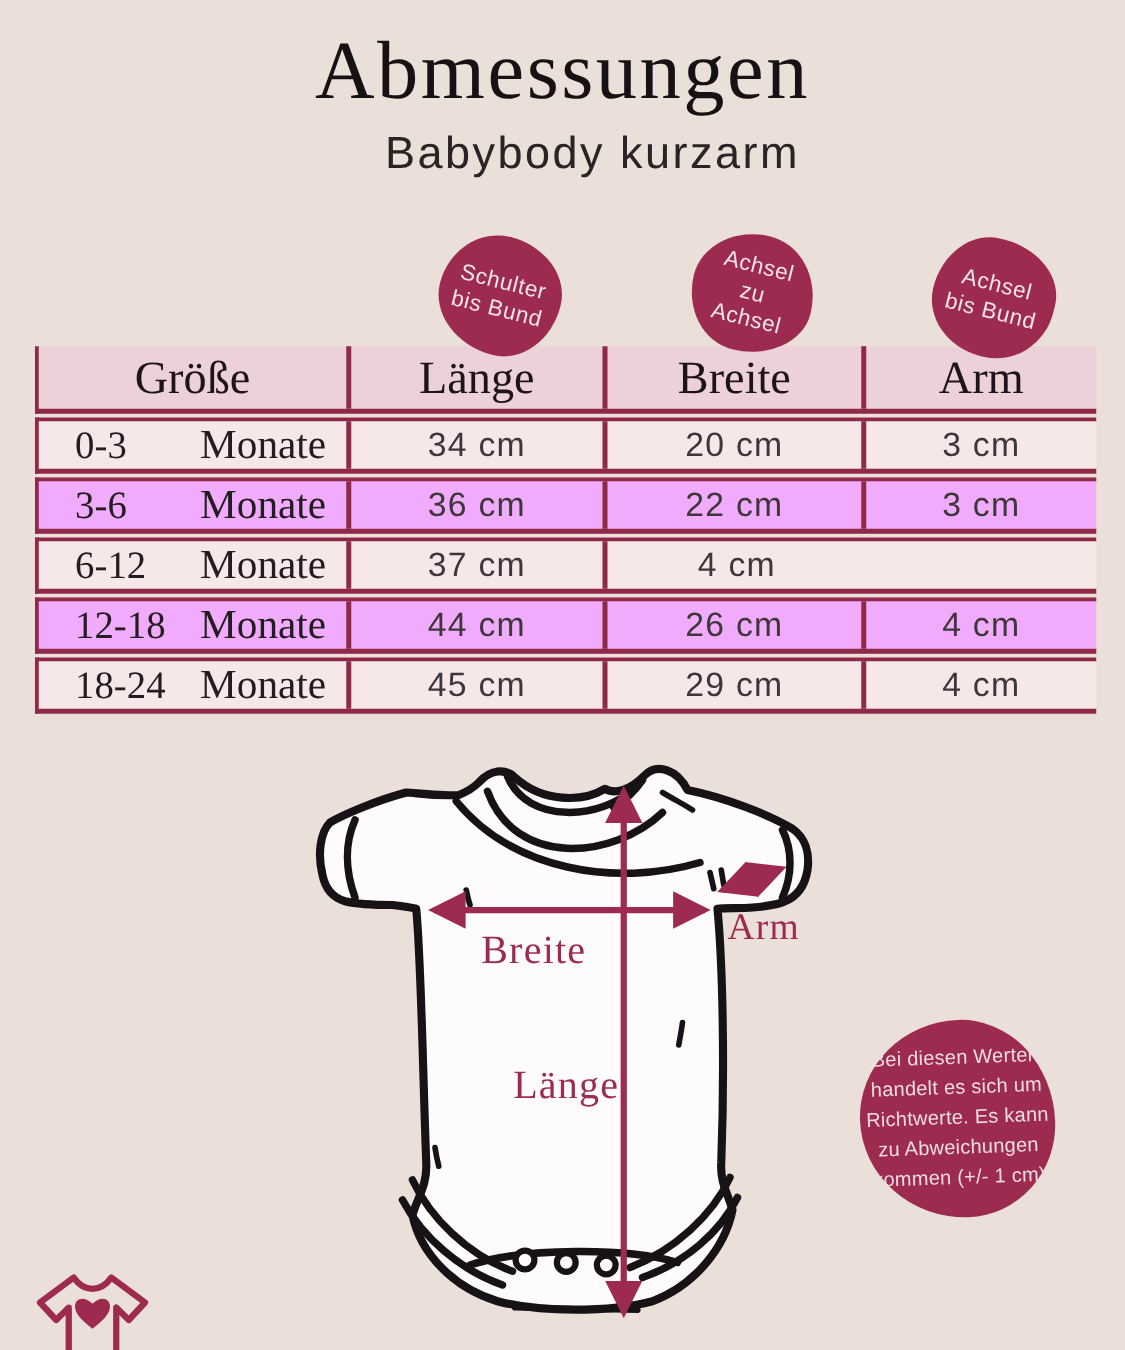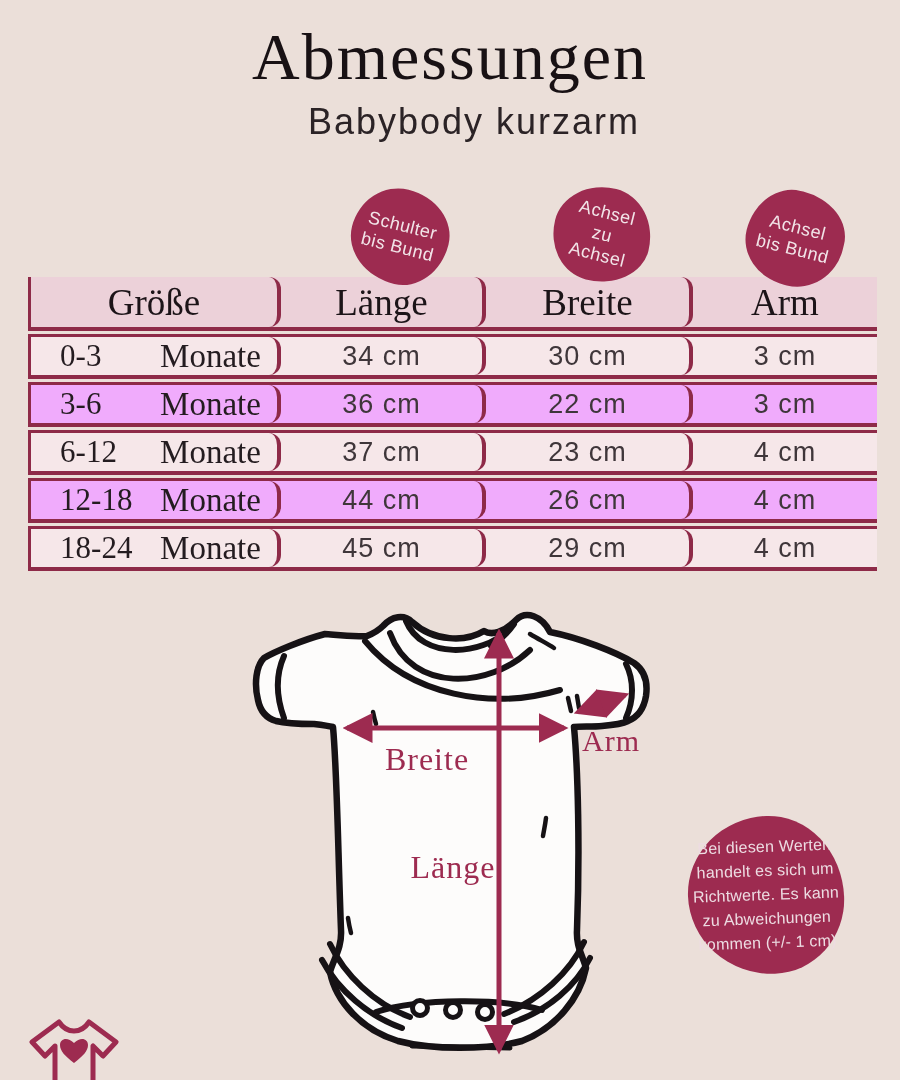--- a/index.html
+++ b/index.html
@@ -35,21 +35,21 @@
     display:grid;grid-template-columns:250px 205px 207px 184px;
     border-left:3px solid #8e2a48;border-bottom:4px solid #8e2a48;
   }
   .t-row.head{background:#ecd1d9;}
   .t-row.head .t-cell{height:50px;font-size:37px;color:#1c1418;}
   .t-row.data{border-top:3px solid #8e2a48;margin-top:3px;}
   .t-row.data .t-cell{height:38px;}
   .t-row.data.odd{background:#f6e7e9;}
   .t-row.data.even{background:#f0abfc;}
   .t-cell{
-    display:flex;align-items:center;justify-content:center;box-sizing:border-box;border-radius:12px;
+    display:flex;align-items:center;justify-content:center;box-sizing:border-box;
   }
   .t-cell:not(.last){border-right:4px solid #8e2a48;}
   .c-size{justify-content:center;padding-left:13px;}
   .c-size .range{display:inline-block;width:100px;font-size:31px;color:#241c20;}
   .c-size .unit{font-size:33px;color:#241c20;}
   .t-cell.val{
     font-family:"Liberation Sans",sans-serif;font-weight:300;
     font-size:27px;color:#3f363a;letter-spacing:1px;
   }
   
@@ -87,41 +87,40 @@
     <div class="t-cell">Breite</div>
     <div class="t-cell last">Arm</div>
   </div>
 
   <div class="t-row data odd">
     <div class="t-cell c-size">
       <span class="range">0-3</span>
       <span class="unit">Monate</span>
     </div>
     <div class="t-cell val">34 cm</div>
-    <div class="t-cell val">30 cm</div>
+    <div class="t-cell val">20 cm</div>
     <div class="t-cell val last">3 cm</div>
   </div>
 
   <div class="t-row data even">
     <div class="t-cell c-size">
       <span class="range">3-6</span>
       <span class="unit">Monate</span>
     </div>
     <div class="t-cell val">36 cm</div>
     <div class="t-cell val">22 cm</div>
     <div class="t-cell val last">3 cm</div>
   </div>
 
   <div class="t-row data odd">
     <div class="t-cell c-size">
       <span class="range">6-12</span>
       <span class="unit">Monate</span>
     </div>
     <div class="t-cell val">37 cm</div>
-    <div class="t-cell val">23 cm</div>
     <div class="t-cell val last">4 cm</div>
   </div>
 
   <div class="t-row data even">
     <div class="t-cell c-size">
       <span class="range">12-18</span>
       <span class="unit">Monate</span>
     </div>
     <div class="t-cell val">44 cm</div>
     <div class="t-cell val">26 cm</div>

